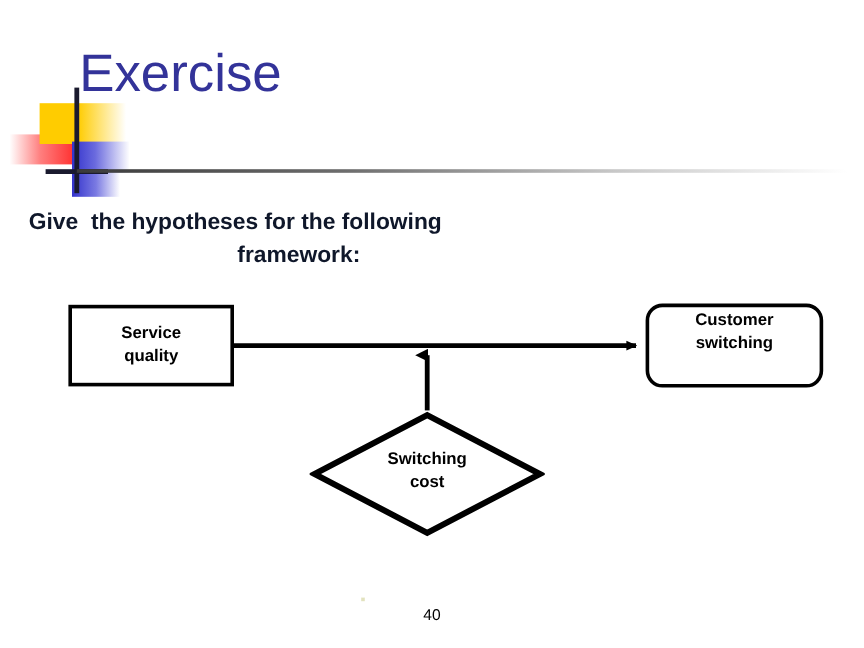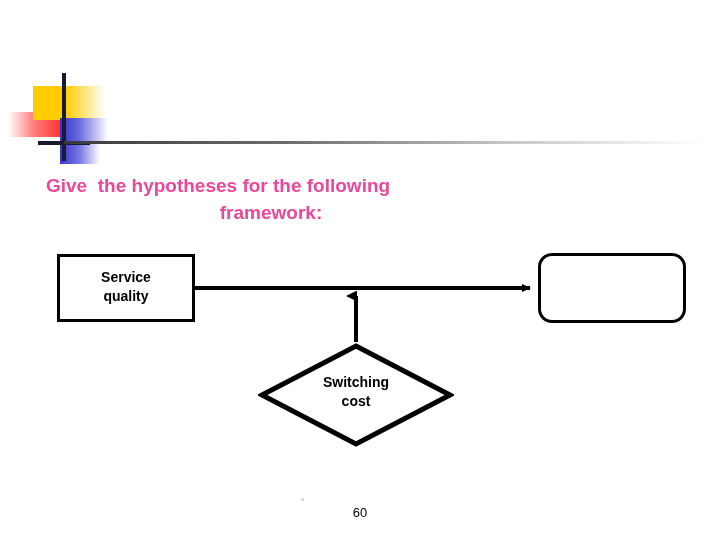--- a/index.html
+++ b/index.html
@@ -90,27 +90,27 @@
     left: 64px;
     top: 141px;
     width: 642px;
     height: 3px;
     background: linear-gradient(to right, #3a3a3a 0%, #6d6d6d 35%, #c8c8c8 70%, #ffffff 100%);
   }
 
   
   #body-text {
     position: absolute;
-    left: 46px;
+    left: 24px;
     top: 172px;
     width: 450px;
     font-size: 19px;
     line-height: 27px;
     font-weight: bold;
-    color: #ec4899;
+    color: #0f172a;
   }
   #body-line-1 { text-align: left; white-space: pre; }
   #body-line-2 { text-align: center; }
 
   
   #diagram {
     position: absolute;
     left: 0;
     top: 0;
     width: 720px;
@@ -211,20 +211,21 @@
 <div id="slide">
 
   <div class="deco" id="deco-red-bar"></div>
   <div class="deco" id="deco-yellow-fade"></div>
   <div class="deco" id="deco-yellow-square"></div>
   <div class="deco" id="deco-blue-bar"></div>
   <div class="deco" id="deco-blue-bar-2"></div>
   <div class="deco" id="deco-cross-bar"></div>
   <div class="deco" id="deco-vertical-bar"></div>
 
+  <div id="slide-title">Exercise</div>
   <div id="title-rule"></div>
 
   <div id="body-text">
     <div id="body-line-1">Give  the hypotheses for the following</div>
     <div id="body-line-2">framework:</div>
   </div>
 
   <div id="diagram">
 
     <svg id="connectors" viewBox="0 0 720 540">
@@ -240,25 +241,27 @@
       <line x1="195" y1="288" x2="530" y2="288" stroke="#000000" stroke-width="4" marker-end="url(#arrow-right)"></line>
 
       <line x1="356" y1="342" x2="356" y2="296" stroke="#000000" stroke-width="4" marker-end="url(#arrow-up)"></line>
     </svg>
 
     <div id="box-service-quality"></div>
     <div class="node-label" id="label-service-quality">Service
 quality</div>
 
     <div id="box-customer-switching"></div>
+    <div class="node-label" id="label-customer-switching">Customer
+switching</div>
 
     <svg id="shape-switching-cost" viewBox="0 0 196 106">
       <polygon points="98,4 192,53 98,102 4,53" fill="#ffffff" stroke="#000000" stroke-width="5" stroke-linejoin="miter"></polygon>
     </svg>
     <div class="node-label" id="label-switching-cost">Switching
 cost</div>
 
   </div>
 
   <div id="footer-dot"></div>
-  <div id="page-number">60</div>
+  <div id="page-number">40</div>
 
 </div>
 
 </body></html>

